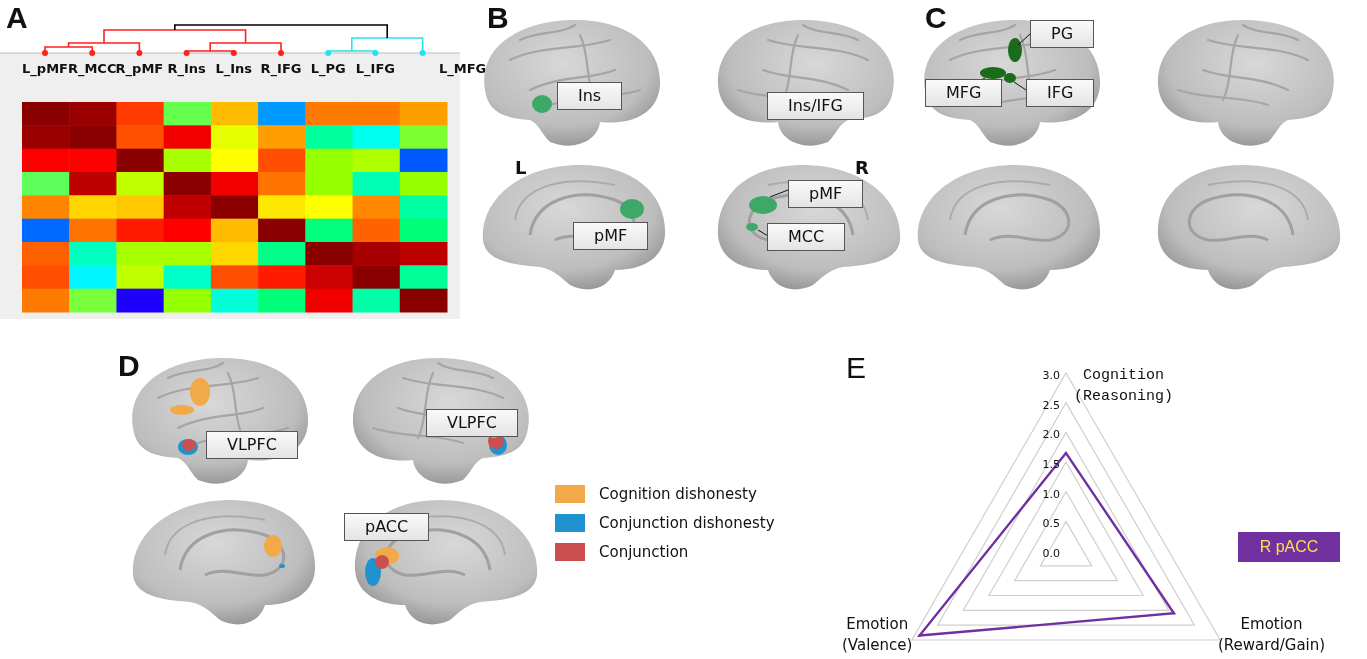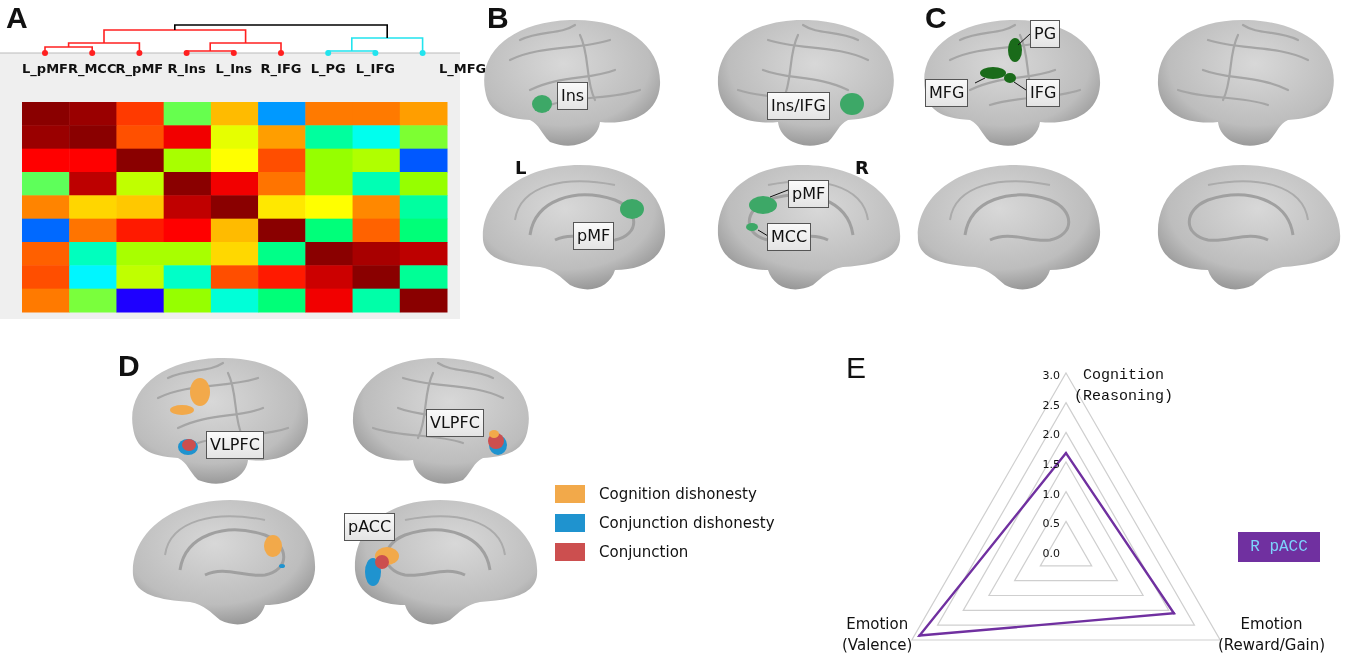--- a/index.html
+++ b/index.html
@@ -6,31 +6,31 @@
   body { width:1367px; height:659px; position:relative; overflow:hidden;
          font-family:"DejaVu Sans", sans-serif; color:#111; }
   .panel-letter { position:absolute; font-family:"Liberation Sans", sans-serif;
                   font-size:30px; font-weight:bold; color:#111; line-height:1; }
   .panel-letter.thin { font-weight:normal; }
   #panelA-bg { position:absolute; left:0; top:53px; width:460px; height:266px; background:#efefef; }
   .leaf-label { position:absolute; top:61px; font-size:13px; font-weight:bold;
                 font-family:"DejaVu Sans", sans-serif; transform:translateX(-50%); white-space:nowrap; }
   svg { position:absolute; overflow:visible; }
   .callout { position:absolute; background:linear-gradient(#fafafa,#e4e4e4); border:1px solid #555;
-             font-size:16px; padding:3px 3px; line-height:20px; white-space:nowrap; color:#111;
+             font-size:16px; padding:3px 20px; line-height:20px; white-space:nowrap; color:#111;
              font-family:"DejaVu Sans", sans-serif; }
   .side-label { position:absolute; font-size:18px; font-weight:bold; font-family:"DejaVu Sans", sans-serif; }
   .legend-row { position:absolute; left:555px; height:20px; display:flex; align-items:center; }
   .legend-swatch { width:30px; height:18px; margin-right:14px; }
   .legend-text { font-size:15px; font-family:"DejaVu Sans", sans-serif; white-space:nowrap; }
   .radar-tick { position:absolute; font-size:11px; font-weight:normal; font-family:"DejaVu Sans", sans-serif;
                 transform:translate(-100%,-50%); }
   .axis-label { position:absolute; font-size:15px; text-align:center; line-height:21px; font-family:"DejaVu Sans", sans-serif; white-space:nowrap; }
-  #series-badge { position:absolute; left:1238px; top:532px; width:82px; height:30px; background:#7030a0;
-                  color:#7dd3fc; font-size:16px; display:flex; align-items:center; justify-content:center; font-family:Liberation Mono, monospace; }
+  #series-badge { position:absolute; left:1238px; top:532px; width:102px; height:30px; background:#7030a0;
+                  color:#fde047; font-size:16px; display:flex; align-items:center; justify-content:center; font-family:Liberation Sans, sans-serif; }
 </style>
 </head>
 <body>
 
 <div id="panelA-bg"></div>
 <div class="panel-letter" style="left:6px;top:3px;">A</div>
 <svg id="dendro" style="left:0;top:0;" width="460" height="60">
     <line x1="0" y1="53" x2="460" y2="53" stroke="#bbbbbb" stroke-width="1"></line>
     <path d="M45,53 V47 H92.2 V53" fill="none" stroke="#ff2020" stroke-width="1.6"></path>
     <path d="M68.6,47 V43 H139.4 V53" fill="none" stroke="#ff2020" stroke-width="1.6"></path>

